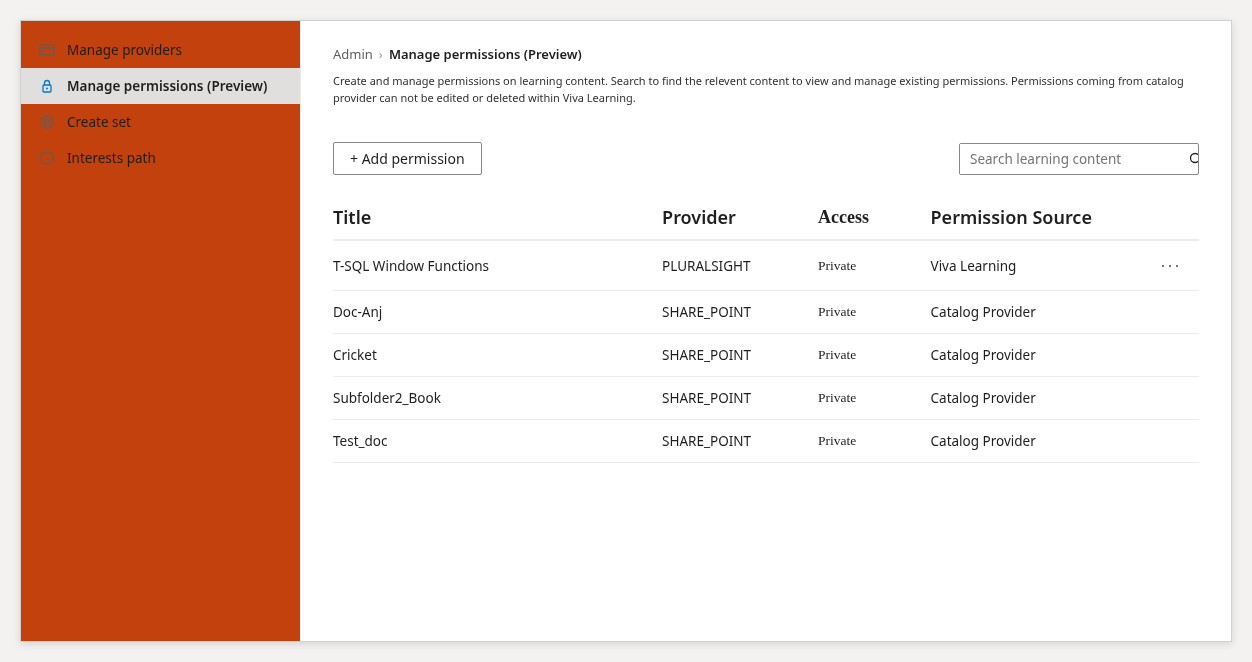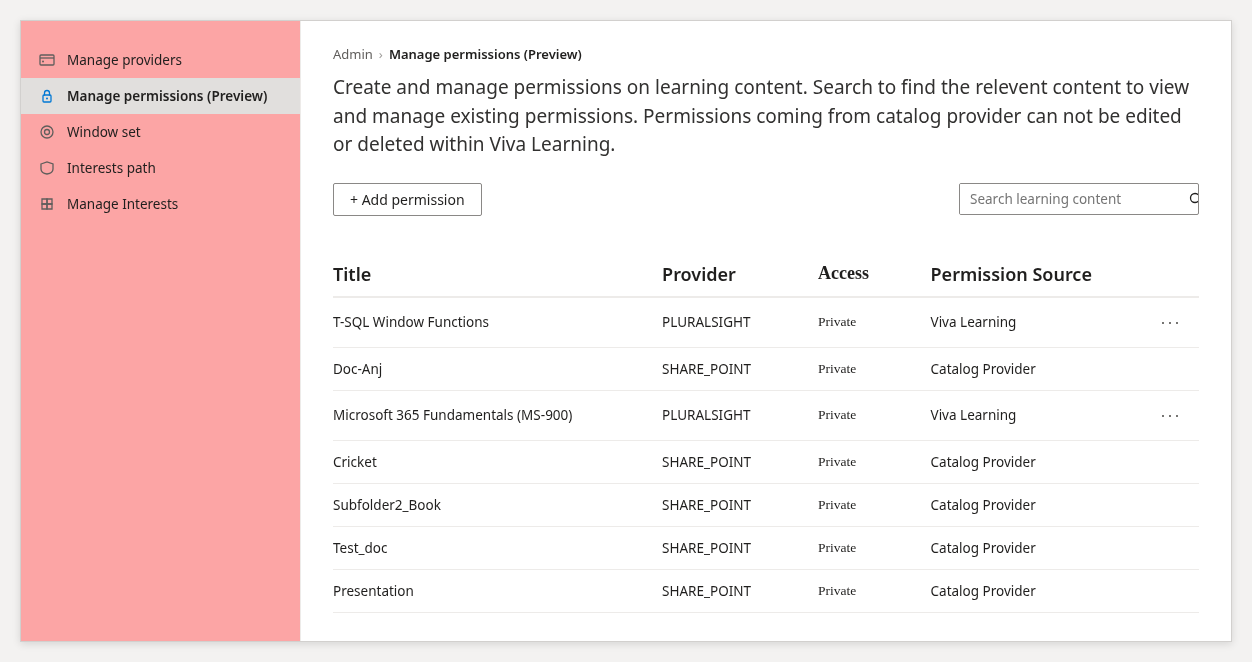--- a/index.html
+++ b/index.html
@@ -19,23 +19,23 @@
       background: #fff;
       border: 1px solid #d2d0ce;
       display: flex;
       overflow: hidden;
       box-shadow: 0 2px 8px rgba(0,0,0,0.12);
     }
     
     .sidebar {
       width: 280px;
       min-width: 280px;
-      background: #fca5a5;
+      background: #c2410c;
       border-right: 1px solid #edebe9;
-      padding: 21px 0;
+      padding: 11px 0;
     }
     .sidebar-item {
       display: flex;
       align-items: center;
       gap: 10px;
       padding: 8px 16px;
       cursor: pointer;
       border-radius: 0;
       color: #201f1e;
     }
@@ -81,32 +81,32 @@
       color: #605e5c;
       cursor: pointer;
     }
     .breadcrumb-current {
       font-weight: 600;
       color: #201f1e;
     }
     .breadcrumb-sep { color: #a19f9d; }
     
     .description {
-      font-size: 19px;
+      font-size: 11px;
       color: #323130;
       line-height: 1.5;
-      margin-bottom: 24px;
+      margin-bottom: 36px;
       max-width: 860px;
     }
     
     .toolbar {
       display: flex;
       align-items: center;
       justify-content: space-between;
-      margin-bottom: 36px;
+      margin-bottom: 20px;
     }
     .add-btn {
       display: flex;
       align-items: center;
       gap: 6px;
       border: 1px solid #8a8886;
       background: #fff;
       border-radius: 2px;
       padding: 6px 16px;
       font-size: 14px;
@@ -211,40 +211,29 @@
         </span>
       <span class="sidebar-label">Manage permissions (Preview)</span>
     </div>
       <div class="sidebar-item">
       <span class="sidebar-icon">
           <svg width="18" height="18" viewBox="0 0 18 18" fill="none">
             <circle cx="9" cy="9" r="6" stroke="currentColor" stroke-width="1.3"></circle>
             <circle cx="9" cy="9" r="2.5" stroke="currentColor" stroke-width="1.3"></circle>
           </svg>
         </span>
-      <span class="sidebar-label">Window set</span>
+      <span class="sidebar-label">Create set</span>
     </div>
       <div class="sidebar-item">
       <span class="sidebar-icon">
           <svg width="18" height="18" viewBox="0 0 18 18" fill="none">
             <path d="M3 5l6-2 6 2v5c0 2.5-2.5 4.5-6 5-3.5-.5-6-2.5-6-5V5z" stroke="currentColor" stroke-width="1.3"></path>
           </svg>
         </span>
       <span class="sidebar-label">Interests path</span>
-    </div>
-      <div class="sidebar-item">
-      <span class="sidebar-icon">
-          <svg width="18" height="18" viewBox="0 0 18 18" fill="none">
-            <path d="M4 4h5v5H4z" stroke="currentColor" stroke-width="1.3"></path>
-            <path d="M9 4h5v5H9z" stroke="currentColor" stroke-width="1.3"></path>
-            <path d="M4 9h5v5H4z" stroke="currentColor" stroke-width="1.3"></path>
-            <path d="M9 9h5v5H9z" stroke="currentColor" stroke-width="1.3"></path>
-          </svg>
-        </span>
-      <span class="sidebar-label">Manage Interests</span>
     </div>
     </nav>
 
   <div class="main">
     <div class="main-content">
 
       <div class="breadcrumb">
         <span class="breadcrumb-link">Admin</span>
         <span class="breadcrumb-sep">›</span>
         <span class="breadcrumb-current">Manage permissions (Preview)</span>
@@ -289,29 +278,20 @@
               <tr>
       <td class="col-title">Doc-Anj</td>
       <td class="col-provider">SHARE_POINT</td>
       <td class="col-access">Private</td>
       <td class="col-source">Catalog Provider</td>
       <td class="col-action">
         
       </td>
     </tr>
               <tr>
-      <td class="col-title">Microsoft 365 Fundamentals (MS-900)</td>
-      <td class="col-provider">PLURALSIGHT</td>
-      <td class="col-access">Private</td>
-      <td class="col-source">Viva Learning</td>
-      <td class="col-action">
-        <button class="more-btn">···</button>
-      </td>
-    </tr>
-              <tr>
       <td class="col-title">Cricket</td>
       <td class="col-provider">SHARE_POINT</td>
       <td class="col-access">Private</td>
       <td class="col-source">Catalog Provider</td>
       <td class="col-action">
         
       </td>
     </tr>
               <tr>
       <td class="col-title">Subfolder2_Book</td>
@@ -324,27 +304,18 @@
     </tr>
               <tr>
       <td class="col-title">Test_doc</td>
       <td class="col-provider">SHARE_POINT</td>
       <td class="col-access">Private</td>
       <td class="col-source">Catalog Provider</td>
       <td class="col-action">
         
       </td>
     </tr>
-              <tr>
-      <td class="col-title">Presentation</td>
-      <td class="col-provider">SHARE_POINT</td>
-      <td class="col-access">Private</td>
-      <td class="col-source">Catalog Provider</td>
-      <td class="col-action">
-        
-      </td>
-    </tr>
             </tbody>
         </table>
       </div>
     </div>
   </div>
 </div>
 
 </body></html>

